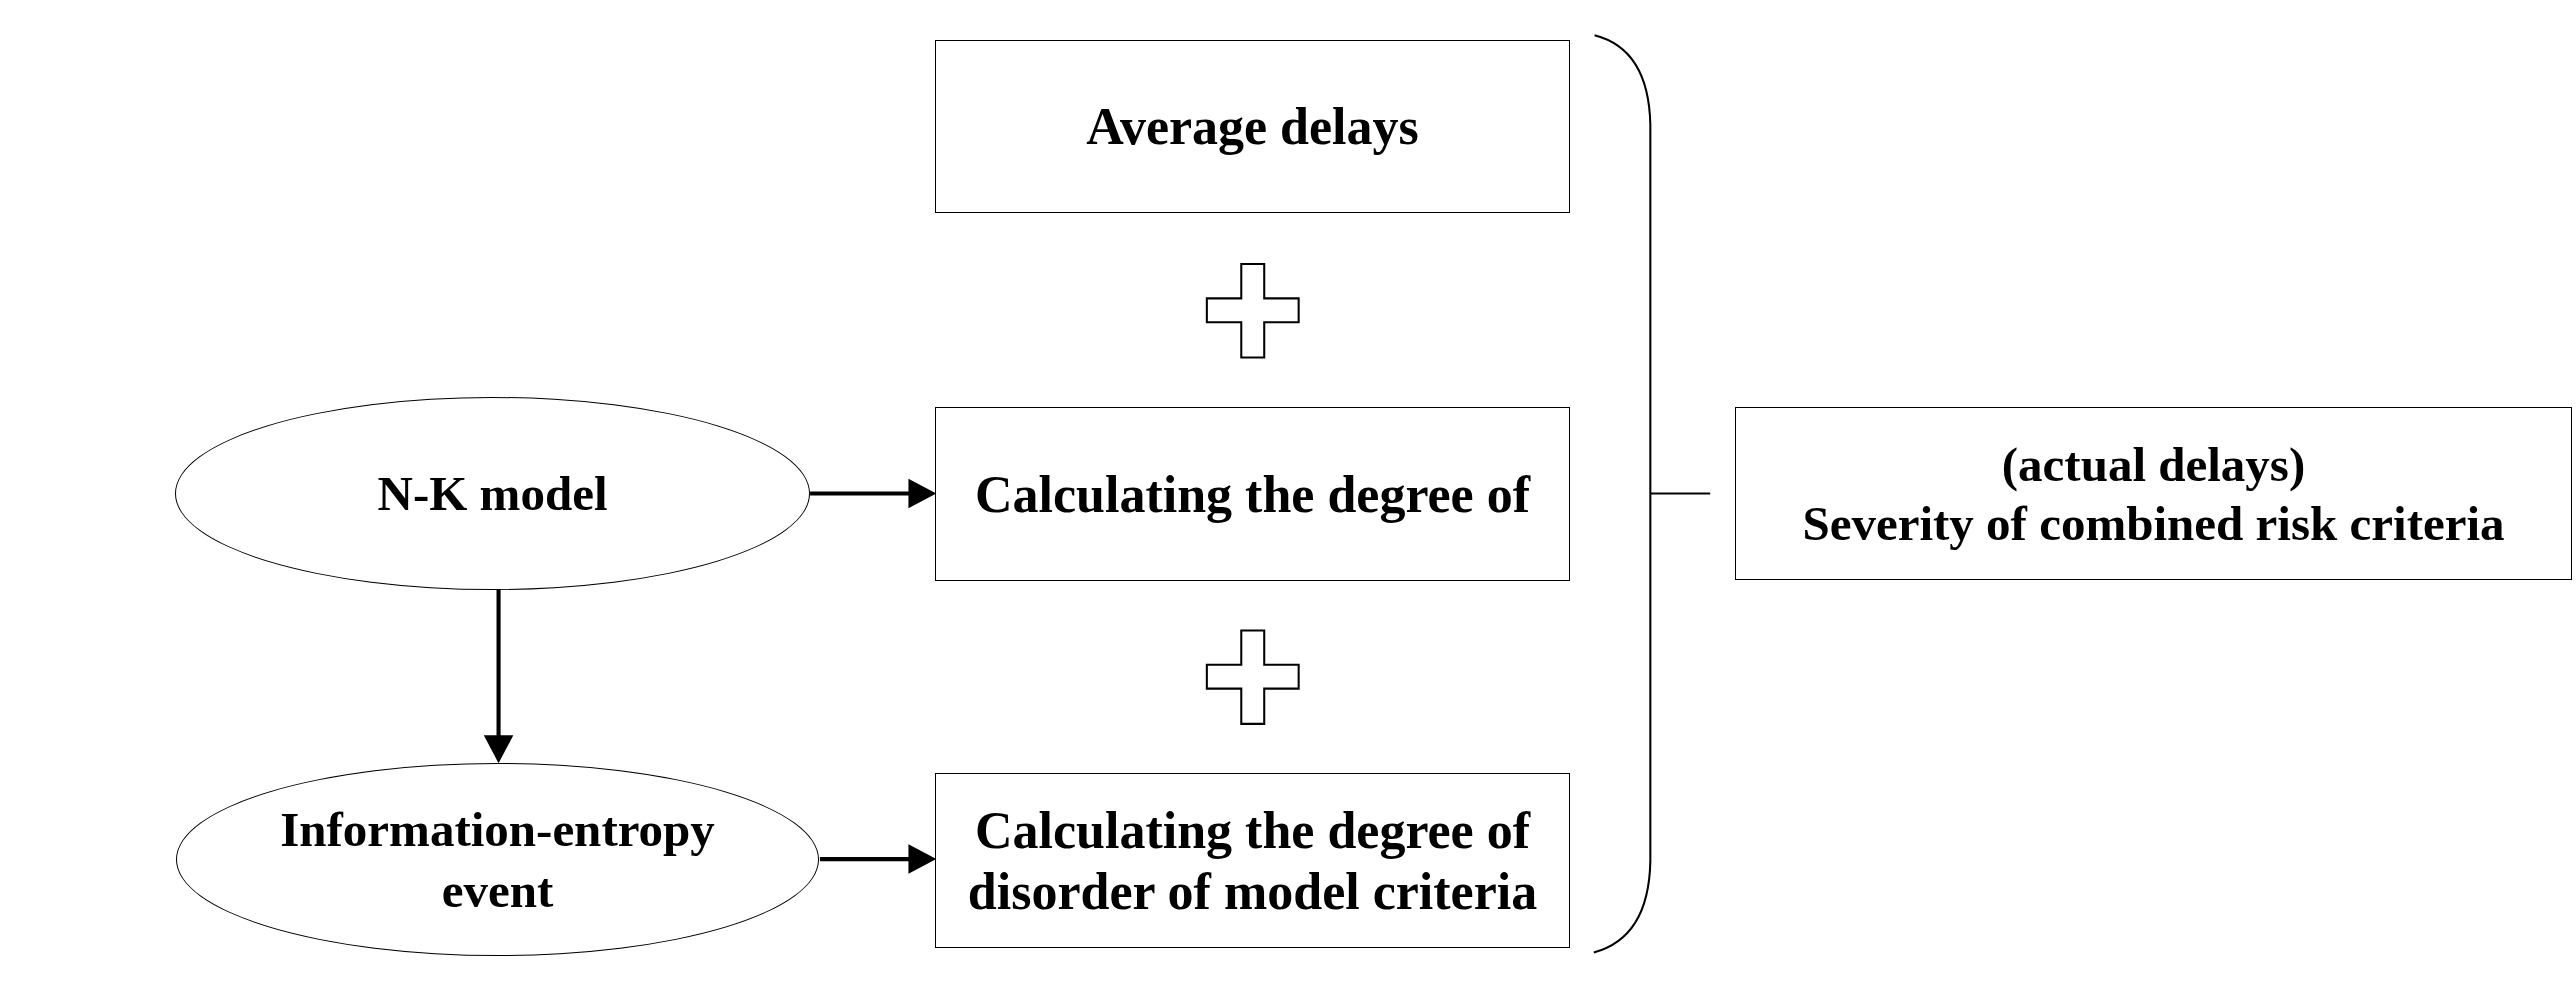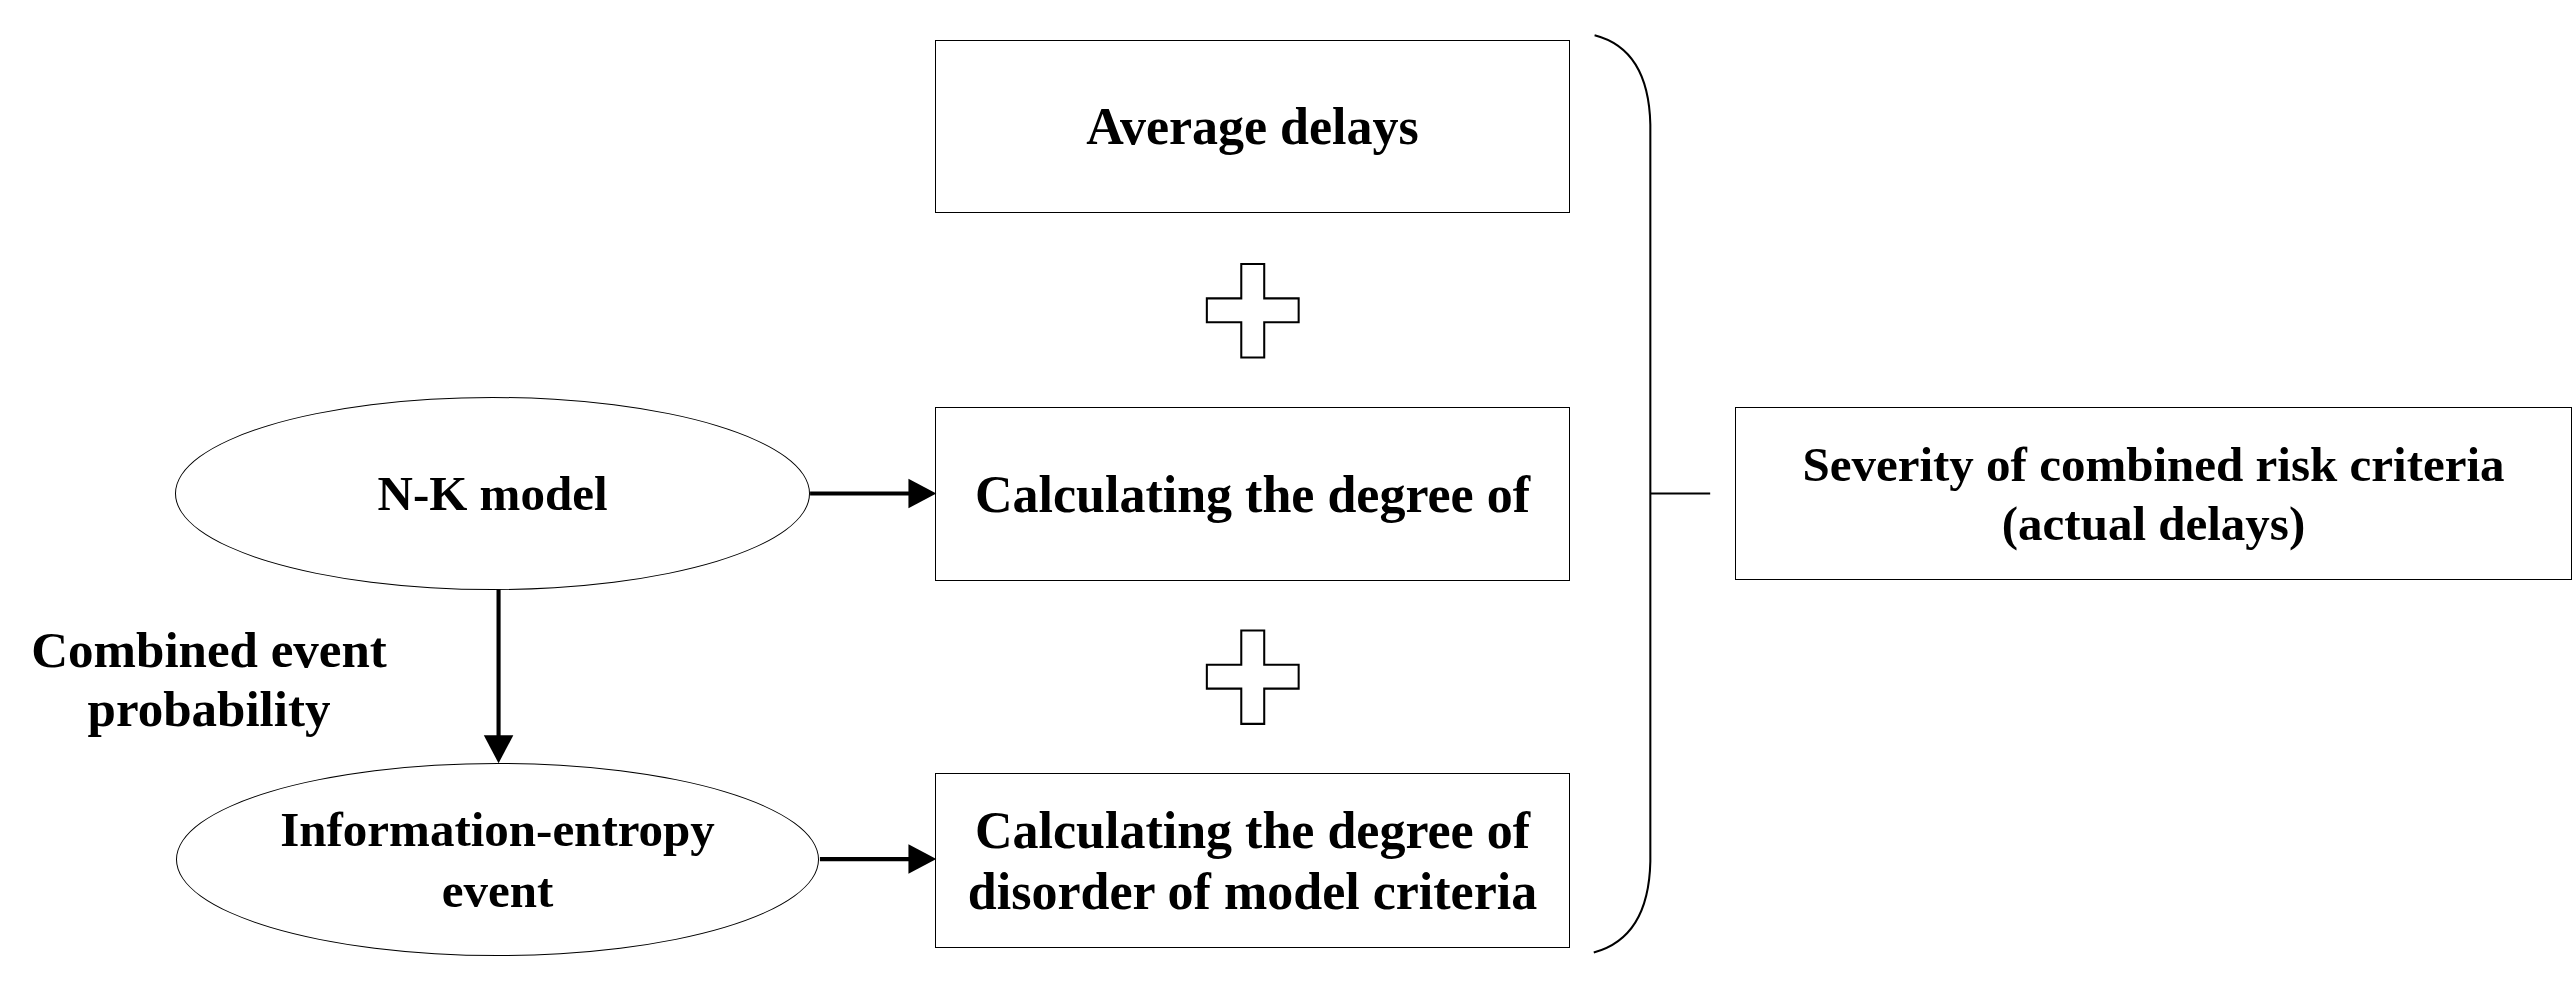--- a/index.html
+++ b/index.html
@@ -77,37 +77,33 @@
   <div class="node box" id="coupling-box">
     <span class="line">Calculating the degree of</span>
   </div>
 
   <div class="node box" id="disorder-box">
     <span class="line">Calculating the degree of</span>
     <span class="line">disorder of model criteria</span>
   </div>
 
   <div class="node box severity" id="severity-box">
+    <span class="line">(actual delays)</span>
     <span class="line">Severity of combined risk criteria</span>
-    <span class="line">(actual delays)</span>
   </div>
 
   <div class="node ellipse" id="nk-ellipse">
     <span class="line">N-K model</span>
   </div>
 
   <div class="node ellipse" id="entropy-ellipse">
     <span class="line">Information-entropy</span>
     <span class="line">event</span>
   </div>
 
-  <div class="floating-label" id="combined-event-label">
-    <span class="line">Combined event</span>
-    <span class="line">probability</span>
-  </div>
 
   <svg id="overlay" width="2576" height="987" viewBox="0 0 3142 1204">
 
     <line x1="988" y1="602" x2="1112" y2="602" stroke="#000000" stroke-width="5"></line>
     <polygon points="1108,584 1108,620 1142,602" fill="#000000"></polygon>
 
     <line x1="608" y1="719" x2="608" y2="901" stroke="#000000" stroke-width="5"></line>
     <polygon points="590,897 626,897 608,931" fill="#000000"></polygon>
 
     <line x1="1000" y1="1048" x2="1112" y2="1048" stroke="#000000" stroke-width="5"></line>

